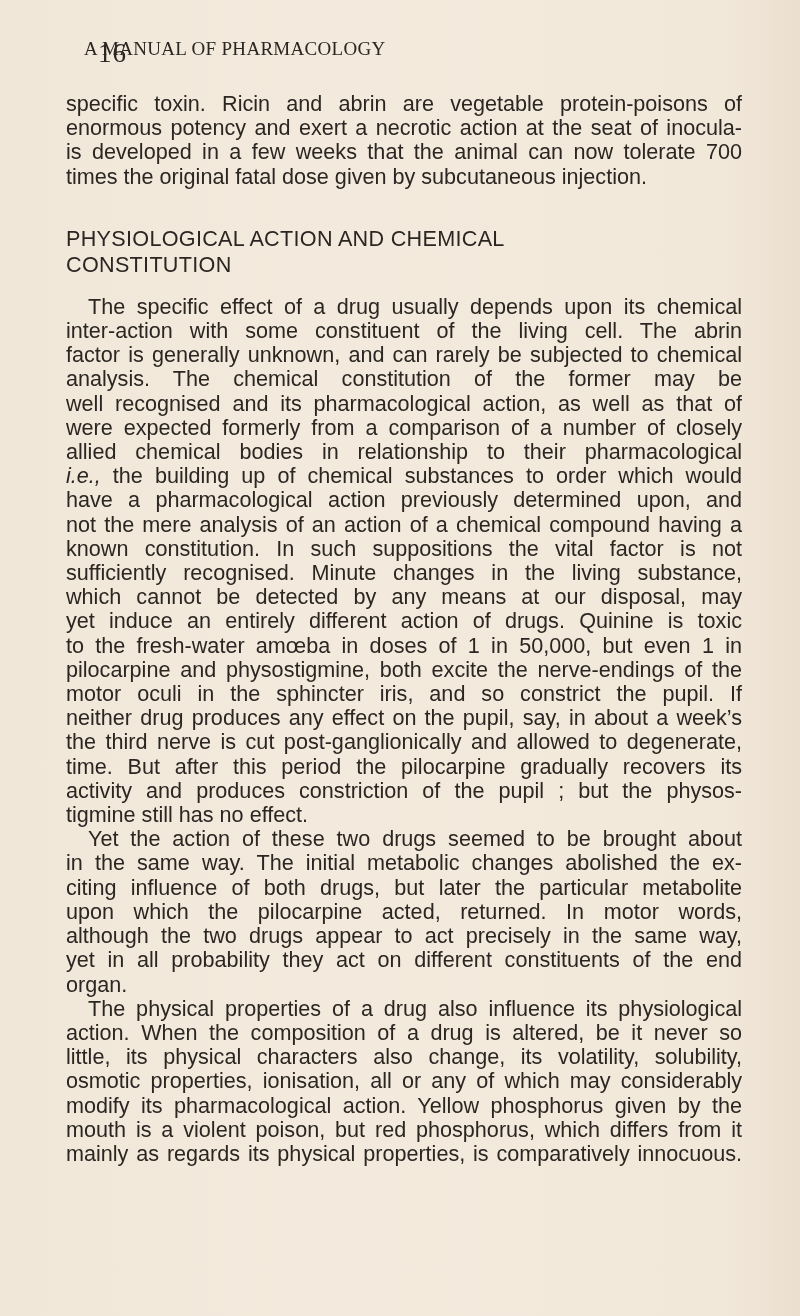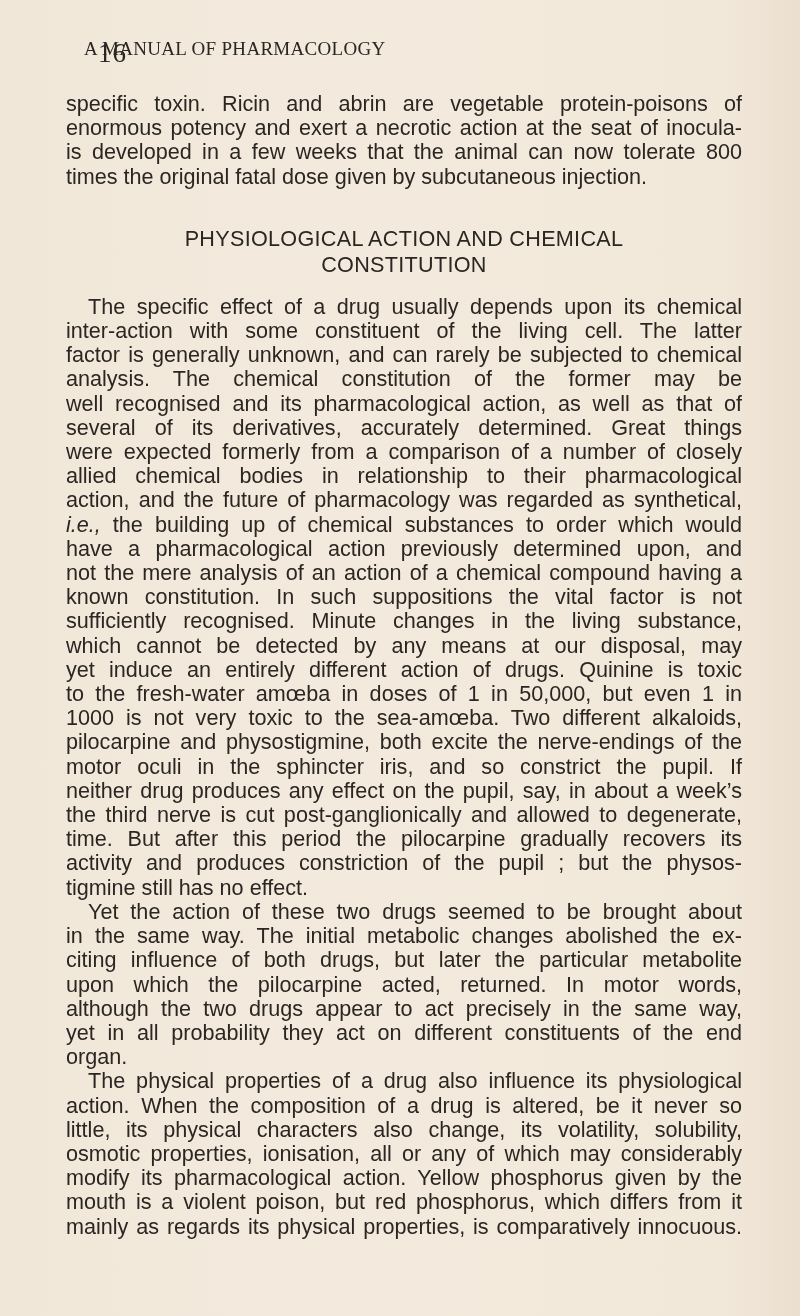--- a/index.html
+++ b/index.html
@@ -54,21 +54,20 @@
       font-family: Liberation Sans, sans-serif;
       font-size: 21.6px;
       line-height: 24.2px;
       color: #2b2622;
     }
     .para {
       margin: 0;
       text-align: justify;
     }
     .section-heading {
-      text-align: center;
       margin: 37px 0 17px 0;
       font-size: 21.6px;
       line-height: 26px;
       letter-spacing: 0.3px;
     }
     .section-heading span { display: block; }
     .para .line {
       display: block;
       text-align: justify;
       text-align-last: justify;
@@ -87,48 +86,45 @@
   <div class="running-head">
     <span class="page-number">16</span>
     <span class="running-title">A MANUAL OF PHARMACOLOGY</span>
   </div>
 
   <div class="body-text">
 
     <p class="para">
       <span class="line">specific toxin. Ricin and abrin are vegetable protein-poisons of</span>
       <span class="line">enormous potency and exert a necrotic action at the seat of inocula-</span>
-      <span class="line">is developed in a few weeks that the animal can now tolerate 800</span>
+      <span class="line">is developed in a few weeks that the animal can now tolerate 700</span>
       <span class="line last">times the original fatal dose given by subcutaneous injection.</span>
     </p>
 
     <div class="section-heading">
       <span>PHYSIOLOGICAL ACTION AND CHEMICAL</span>
       <span>CONSTITUTION</span>
     </div>
 
     <p class="para">
       <span class="line" style="padding-left:22px">The specific effect of a drug usually depends upon its chemical</span>
-      <span class="line">inter-action with some constituent of the living cell. The latter</span>
+      <span class="line">inter-action with some constituent of the living cell. The abrin</span>
       <span class="line">factor is generally unknown, and can rarely be subjected to chemical</span>
       <span class="line">analysis. The chemical constitution of the former may be</span>
       <span class="line">well recognised and its pharmacological action, as well as that of</span>
-      <span class="line">several of its derivatives, accurately determined. Great things</span>
       <span class="line">were expected formerly from a comparison of a number of closely</span>
       <span class="line">allied chemical bodies in relationship to their pharmacological</span>
-      <span class="line">action, and the future of pharmacology was regarded as synthetical,</span>
       <span class="line"><em>i.e.,</em> <span>the building up of chemical substances to order which would</span></span>
       <span class="line">have a pharmacological action previously determined upon, and</span>
       <span class="line">not the mere analysis of an action of a chemical compound having a</span>
       <span class="line">known constitution. In such suppositions the vital factor is not</span>
       <span class="line">sufficiently recognised. Minute changes in the living substance,</span>
       <span class="line">which cannot be detected by any means at our disposal, may</span>
       <span class="line">yet induce an entirely different action of drugs. Quinine is toxic</span>
       <span class="line">to the fresh-water amœba in doses of 1 in 50,000, but even 1 in</span>
-      <span class="line">1000 is not very toxic to the sea-amœba. Two different alkaloids,</span>
       <span class="line">pilocarpine and physostigmine, both excite the nerve-endings of the</span>
       <span class="line">motor oculi in the sphincter iris, and so constrict the pupil. If</span>
       <span class="line">neither drug produces any effect on the pupil, say, in about a week’s</span>
       <span class="line">the third nerve is cut post-ganglionically and allowed to degenerate,</span>
       <span class="line">time. But after this period the pilocarpine gradually recovers its</span>
       <span class="line">activity and produces constriction of the pupil ; but the physos-</span>
       <span class="line last">tigmine still has no effect.</span>
     </p>
 
     <p class="para">

